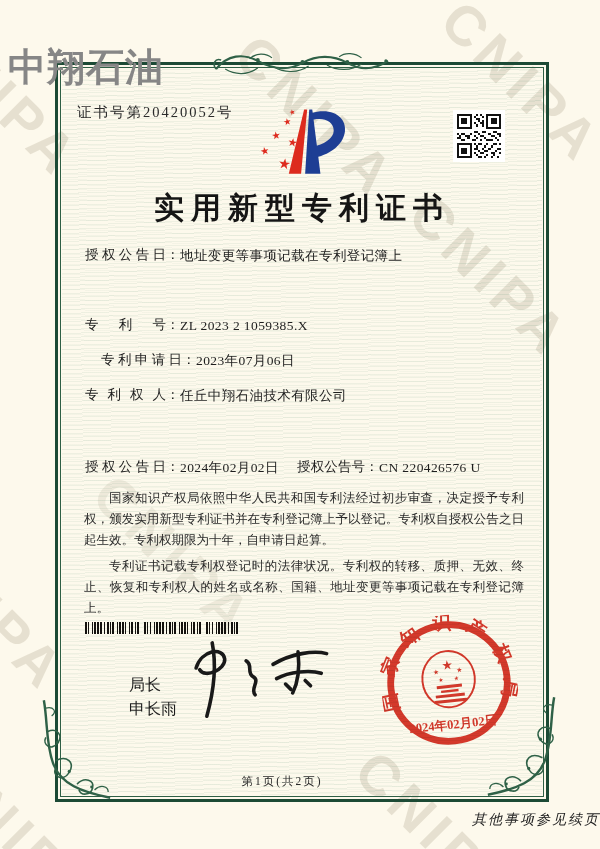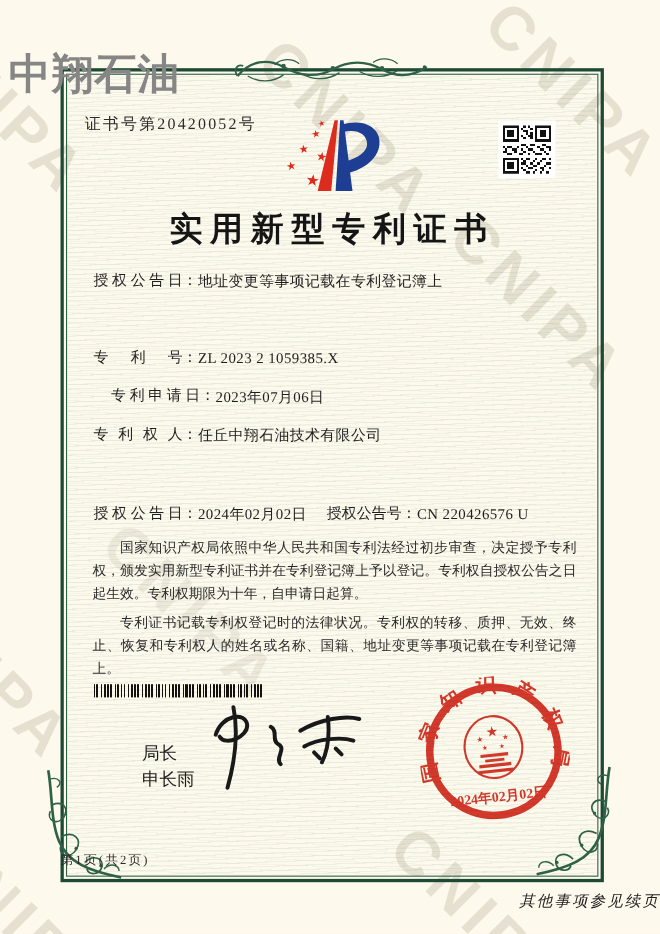--- a/index.html
+++ b/index.html
@@ -69,21 +69,21 @@
        #14110e 9.2px 11.2px, transparent 11.2px 12.4px);}
 
   .signer{position:absolute;left:85px;top:674px;z-index:10;font-size:16px;color:#1c1c1c;line-height:24px;
           font-family:Liberation Mono, monospace;margin-left:44px;}
   .signature{position:absolute;left:180px;top:636px;width:152px;height:88px;z-index:11;}
 
   
   .seal{position:absolute;left:381px;top:615px;width:136px;height:136px;z-index:12;
         transform:rotate(-6deg);opacity:0.92;mix-blend-mode:multiply;}
 
-  .page-footer{position:absolute;left:55px;top:774px;width:454px;text-align:left;z-index:10;
+  .page-footer{position:absolute;left:55px;top:774px;width:454px;text-align:center;z-index:10;
                font-size:11.5px;letter-spacing:2px;color:#2a2a2a;}
   .cont-note{position:absolute;left:0;top:811px;width:600px;text-align:right;z-index:10;
              font-size:14px;font-style:italic;letter-spacing:2px;color:#222;}
 </style>
 </head>
 <body>
 
 <div class="page">
 
   <span class="wm wm1">CNIPA</span>

